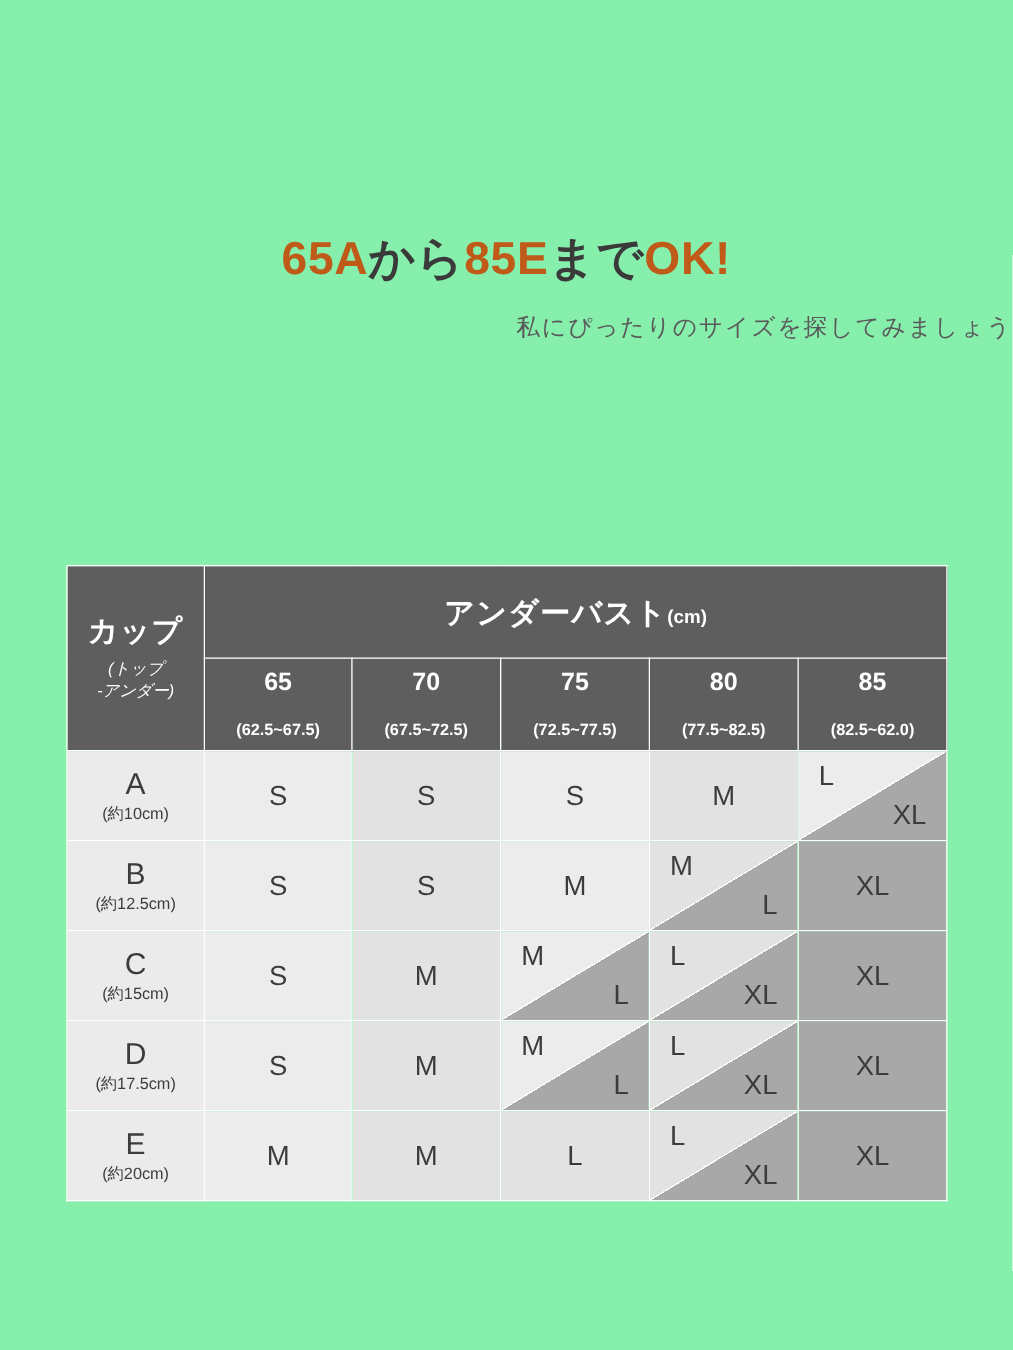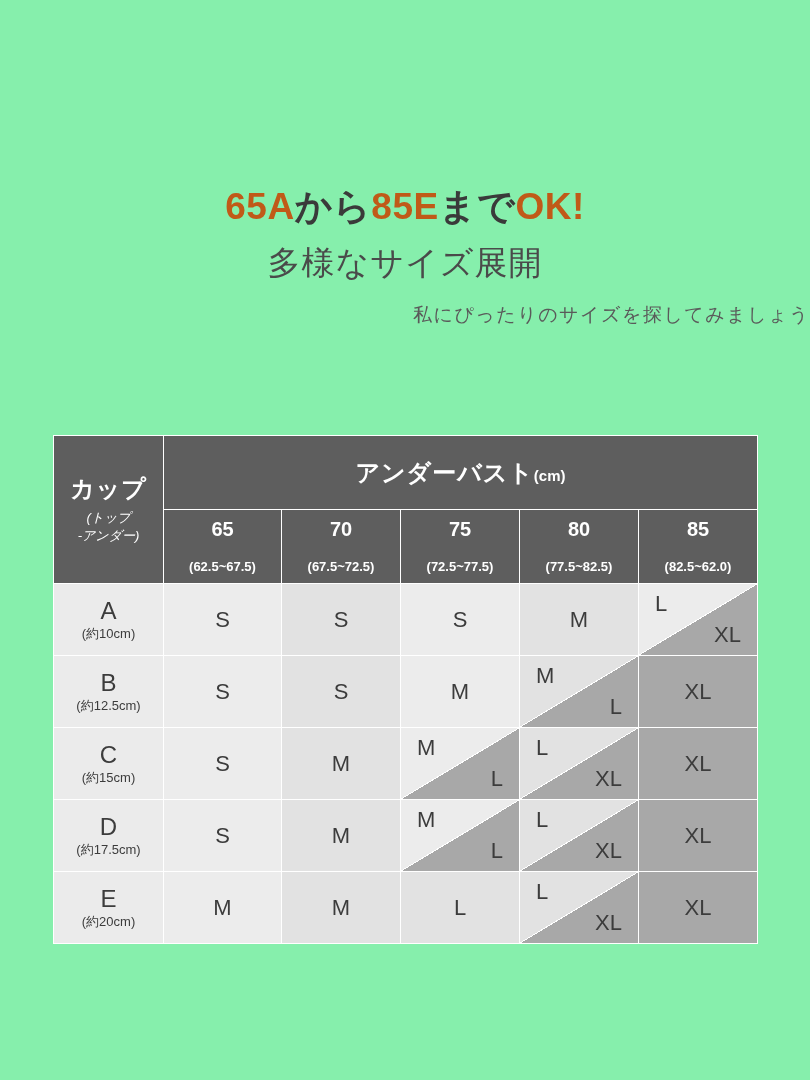--- a/index.html
+++ b/index.html
@@ -45,21 +45,21 @@
     color: #5a5a5a;
     font-weight: 400;
     letter-spacing: 1.5px;
     text-align: right;
   }
 
   
   .table-wrap {
     position: absolute;
     left: 53px;
-    top: 435px;
+    top: 452px;
     width: 704px;
   }
   table.sizechart {
     border-collapse: collapse;
     width: 704px;
     table-layout: fixed;
   }
   table.sizechart td, table.sizechart th {
     border: 1px solid #ffffff;
     text-align: center;
@@ -189,21 +189,20 @@
 </style>
 </head>
 <body>
 
 <div class="page">
 
   <div class="heading">
     <div class="headline1">
       <span class="accent">65A</span><span>から</span><span class="accent">85E</span><span>まで</span><span class="accent">OK!</span>
     </div>
-    <div class="headline2">多様なサイズ展開</div>
     <div class="subline">私にぴったりのサイズを探してみましょう</div>
   </div>
 
   <div class="table-wrap">
     <table class="sizechart">
       <colgroup>
         <col style="width:110px">
         <col style="width:118px">
         <col style="width:119px">
         <col style="width:119px">

